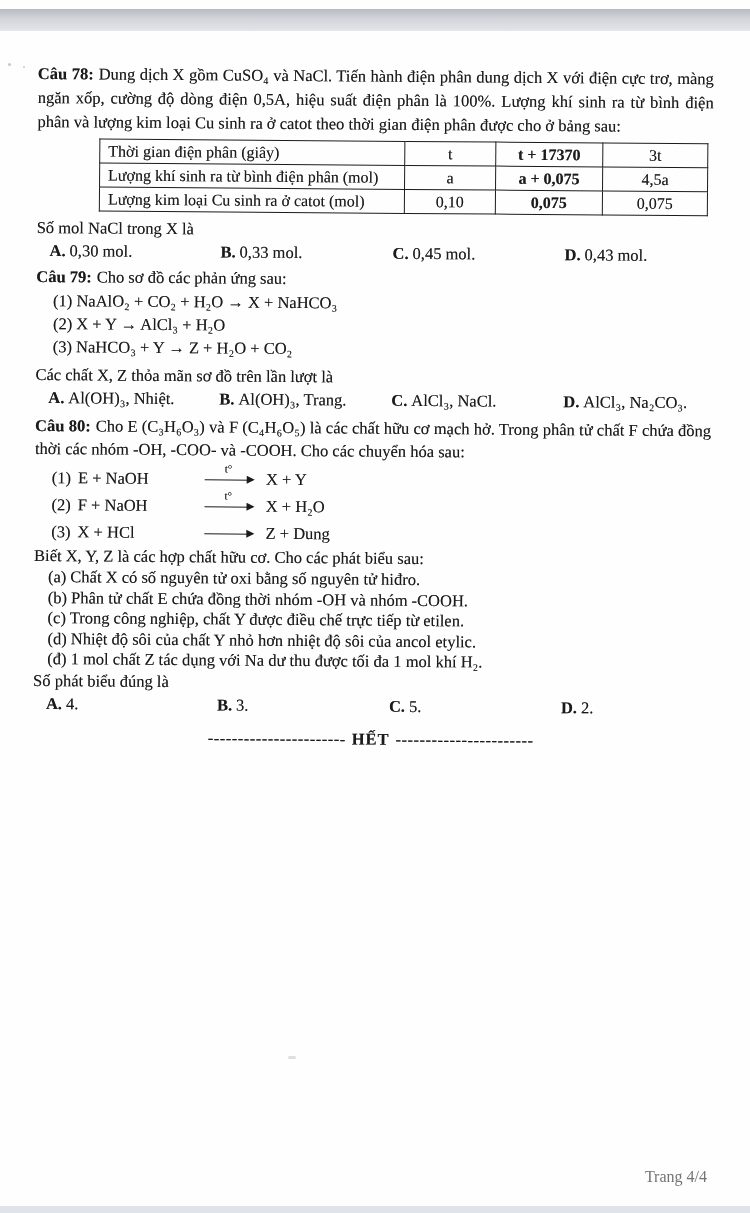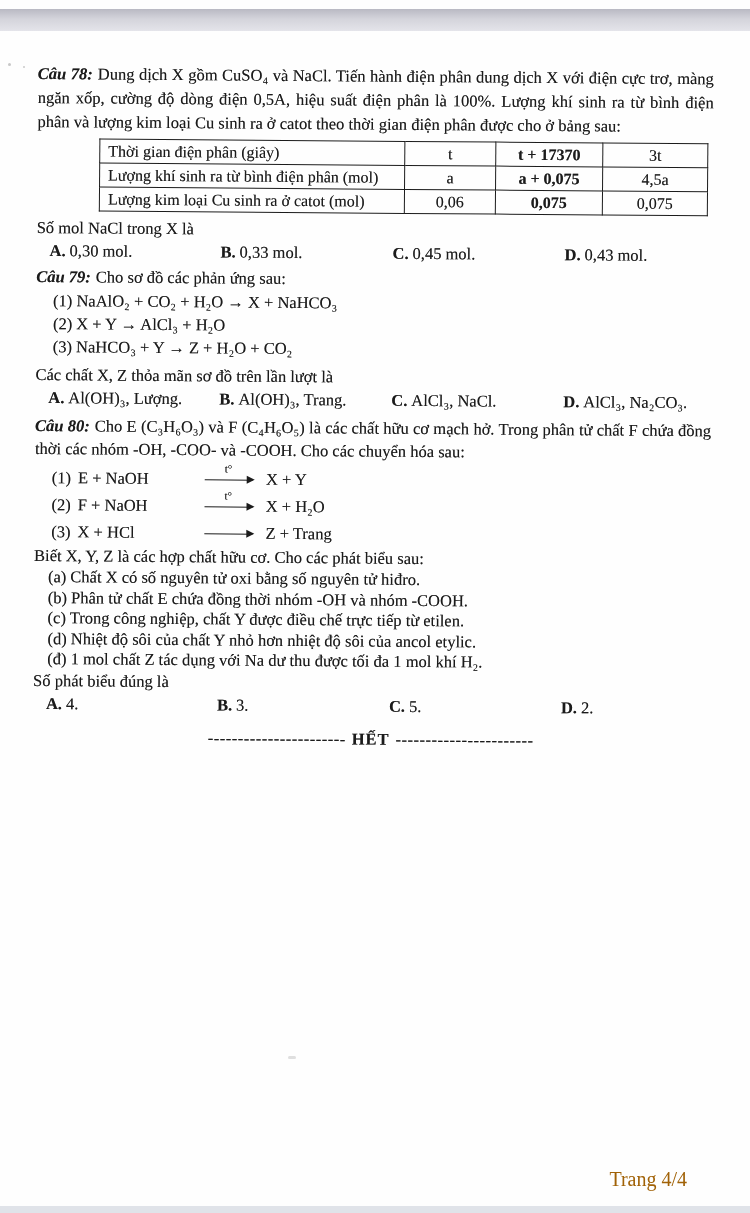--- a/index.html
+++ b/index.html
@@ -30,21 +30,21 @@
   .content {
     position:absolute; left:38px; top:62px; width:676px;
     transform:rotate(0.45deg); transform-origin:0 0;
     font-size:16.5px;
     text-shadow:0 0 .5px rgba(20,20,20,.55);
   }
 
   .para { margin:0; text-align:justify; line-height:24px; }
   .para.q79 { margin-top:3px; }
   .para.q80 { margin-top:5px; line-height:23px; }
-  .qlabel { margin-right:5px;font-style:italic; }
+  .qlabel { margin-right:5px; }
 
   table.dtable {
     border-collapse:collapse; margin:4px 0 0 62px;
     font-size:16px;
   }
   table.dtable td {
     border:1.6px solid #1c1c1c;
     height:23px; padding:0 8px;
     text-align:center; white-space:nowrap;
   }
@@ -88,22 +88,22 @@
   .stmt { line-height:20.5px; }
 
   .end-line {
     margin-top:10px; text-align:center; line-height:24px;
     letter-spacing:.5px; white-space:nowrap;
   }
   .end-line b { margin:16px 6px; letter-spacing:1px; }
   .end-line .dash { font-weight:bold; }
 
   .page-footer {
-    position:absolute; right:63px; top:1168px;
-    font-size:20px; color:#a16207;
+    position:absolute; right:43px; top:1168px;
+    font-size:16px; color:#737373;
   }
 </style>
 </head>
 <body>
 
 <div class="page">
 
   <div class="scan-band-top"></div>
   <div class="speck s1"></div>
   <div class="speck s2"></div>
@@ -122,21 +122,21 @@
           <td class="c3">3t</td>
         </tr>
         <tr>
           <td class="rowhead">Lượng khí sinh ra từ bình điện phân (mol)</td>
           <td class="c1">a</td>
           <td class="c2">a + 0,075</td>
           <td class="c3">4,5a</td>
         </tr>
         <tr>
           <td class="rowhead">Lượng kim loại Cu sinh ra ở catot (mol)</td>
-          <td class="c1">0,06</td>
+          <td class="c1">0,10</td>
           <td class="c2">0,075</td>
           <td class="c3">0,075</td>
         </tr>
       </tbody>
     </table>
 
     <p class="stem">Số mol NaCl trong X là</p>
 
     <div class="options">
       <span class="opt"><b>A.</b><span>0,30 mol.</span></span>
@@ -147,21 +147,21 @@
 
     <p class="para q79"><b class="qlabel">Câu 79:</b><span>Cho sơ đồ các phản ứng sau:</span></p>
 
     <div class="eq">(1) NaAlO₂ + CO₂ + H₂O → X + NaHCO₃</div>
     <div class="eq">(2) X + Y → AlCl₃ + H₂O</div>
     <div class="eq">(3) NaHCO₃ + Y → Z + H₂O + CO₂</div>
 
     <p class="stem">Các chất X, Z thỏa mãn sơ đồ trên lần lượt là</p>
 
     <div class="options">
-      <span class="opt"><b>A.</b><span>Al(OH)₃, Lượng.</span></span>
+      <span class="opt"><b>A.</b><span>Al(OH)₃, Nhiệt.</span></span>
       <span class="opt"><b>B.</b><span>Al(OH)₃, Trang.</span></span>
       <span class="opt"><b>C.</b><span>AlCl₃, NaCl.</span></span>
       <span class="opt"><b>D.</b><span>AlCl₃, Na₂CO₃.</span></span>
     </div>
 
     <p class="para q80"><b class="qlabel">Câu 80:</b><span>Cho E (C₃H₆O₃) và F (C₄H₆O₅) là các chất hữu cơ mạch hở. Trong phân tử chất F chứa đồng thời các nhóm -OH, -COO- và -COOH. Cho các chuyển hóa sau:</span></p>
 
     <div class="rxns">
       <div class="rxn">
         <span class="rxn-num">(1)</span>
@@ -181,21 +181,21 @@
           </span>
         <span class="rxn-rhs">X + H₂O</span>
       </div>
       <div class="rxn">
         <span class="rxn-num">(3)</span>
         <span class="rxn-lhs">X + HCl</span>
         <span class="rxn-arrow">
             <span class="sup"></span>
             <span class="shaft"></span>
           </span>
-        <span class="rxn-rhs">Z + Trang</span>
+        <span class="rxn-rhs">Z + Dung</span>
       </div>
     </div>
 
     <p class="stem tight">Biết X, Y, Z là các hợp chất hữu cơ. Cho các phát biểu sau:</p>
 
     <div class="statements">
       <div class="stmt">(a) Chất X có số nguyên tử oxi bằng số nguyên tử hiđro.</div>
       <div class="stmt">(b) Phân tử chất E chứa đồng thời nhóm -OH và nhóm -COOH.</div>
       <div class="stmt">(c) Trong công nghiệp, chất Y được điều chế trực tiếp từ etilen.</div>
       <div class="stmt">(d) Nhiệt độ sôi của chất Y nhỏ hơn nhiệt độ sôi của ancol etylic.</div>

